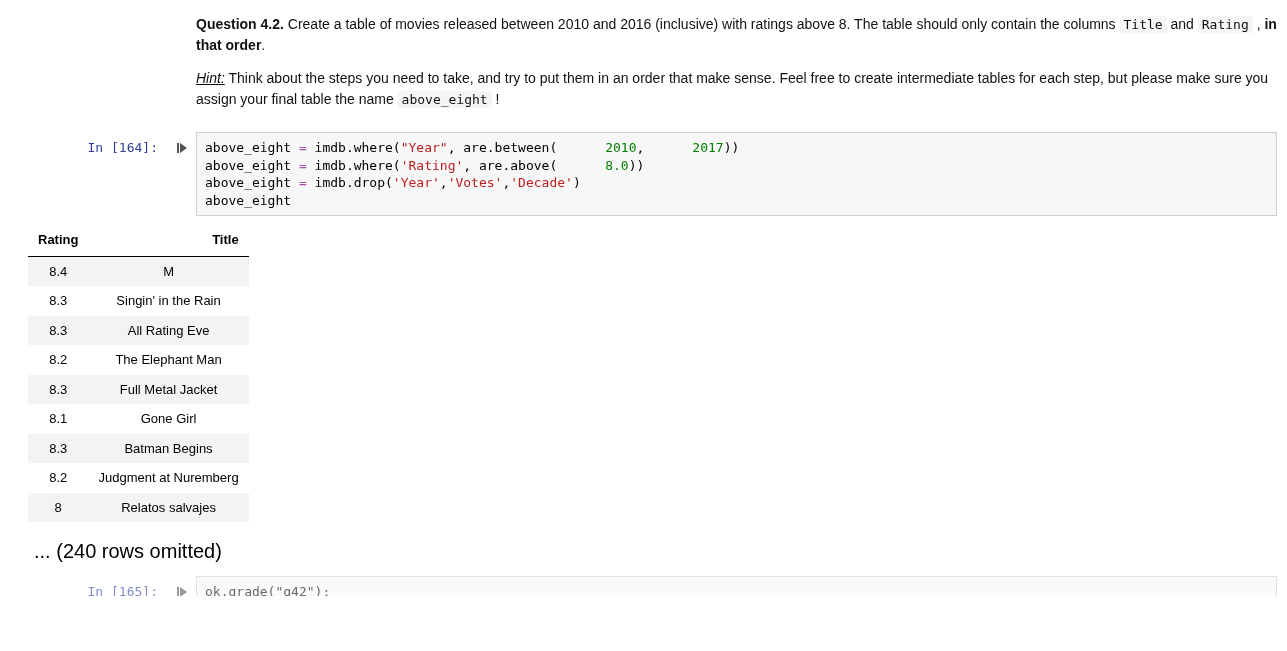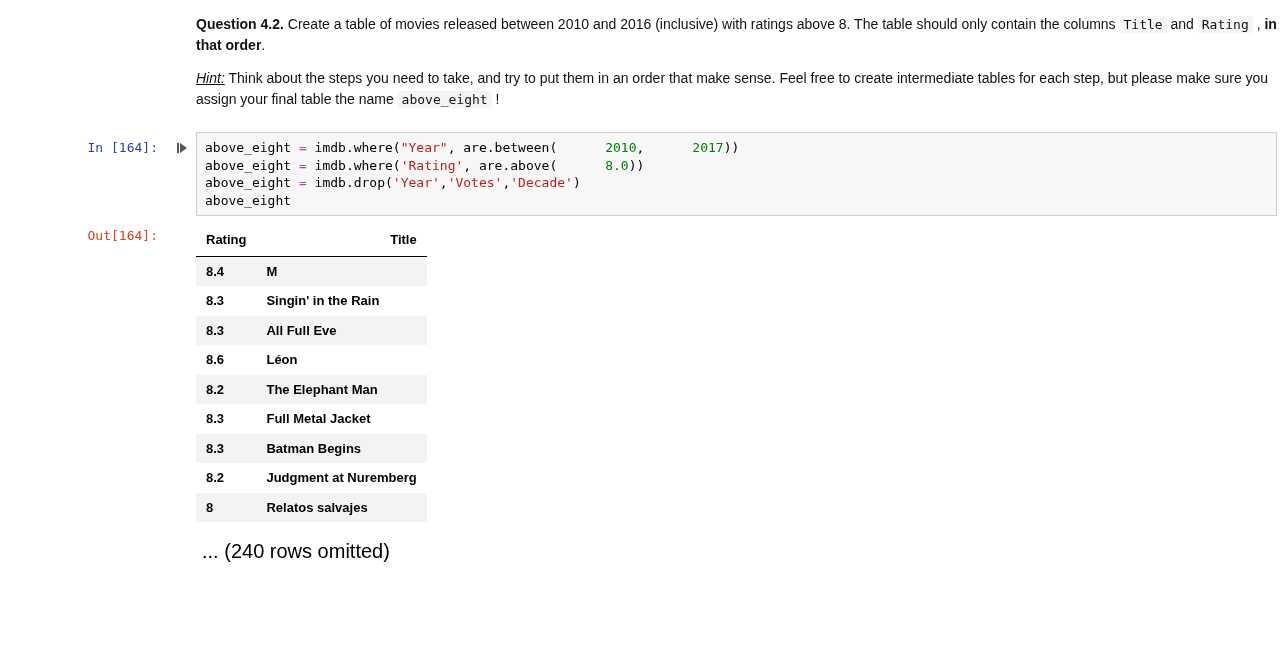--- a/index.html
+++ b/index.html
@@ -64,23 +64,22 @@
     font-size: 13px;
     color: #000;
   }
   .output-table thead th {
     text-align: right;
     font-weight: bold;
     padding: 6px 10px;
     border-bottom: 1px solid #000;
   }
   .output-table tbody td {
-    text-align: left;
+    text-align: center;
     padding: 5px 10px;
-    font-weight: bold;
   }
   .output-table tbody tr:nth-child(odd) { background: #f3f3f3; }
   .omitted { padding: 14px 6px 6px 6px; font-size: 20px; }
   .md-cell .prompt, .md-cell .run-glyph { visibility: hidden; }
   .out-cell .run-glyph { visibility: hidden; }
 </style>
 </head>
 <body>
 
 <div class="notebook">
@@ -108,67 +107,78 @@
     </div>
     <div class="content">
       <div class="code-box"><span class="tok-var">above_eight </span><span class="tok-op">=</span><span> imdb.where(</span><span class="tok-str">"Year"</span><span>, are.between(</span><span class="tok-num">2010</span><span>,</span><span class="tok-num">2017</span><span>))</span>
 <span class="tok-var">above_eight </span><span class="tok-op">=</span><span> imdb.where(</span><span class="tok-str">'Rating'</span><span>, are.above(</span><span class="tok-num">8.0</span><span>))</span>
 <span class="tok-var">above_eight </span><span class="tok-op">=</span><span> imdb.drop(</span><span class="tok-str">'Year'</span><span>,</span><span class="tok-str">'Votes'</span><span>,</span><span class="tok-str">'Decade'</span><span>)</span>
 <span>above_eight</span></div>
     </div>
   </div>
 
   <div class="cell out-cell">
-    <div class="prompt out-prompt">Out[164]:</div>
     <div class="run-glyph"></div>
     <div class="content">
       <table class="output-table">
         <thead>
           <tr>
             <th>Rating</th>
             <th>Title</th>
           </tr>
         </thead>
         <tbody>
           <tr>
               <td>8.4</td>
               <td>M</td>
             </tr>
           <tr>
               <td>8.3</td>
               <td>Singin' in the Rain</td>
             </tr>
           <tr>
               <td>8.3</td>
-              <td>All Full Eve</td>
-            </tr>
-          <tr>
-              <td>8.6</td>
-              <td>Léon</td>
+              <td>All Rating Eve</td>
             </tr>
           <tr>
               <td>8.2</td>
               <td>The Elephant Man</td>
             </tr>
           <tr>
               <td>8.3</td>
               <td>Full Metal Jacket</td>
+            </tr>
+          <tr>
+              <td>8.1</td>
+              <td>Gone Girl</td>
             </tr>
           <tr>
               <td>8.3</td>
               <td>Batman Begins</td>
             </tr>
           <tr>
               <td>8.2</td>
               <td>Judgment at Nuremberg</td>
             </tr>
           <tr>
               <td>8</td>
               <td>Relatos salvajes</td>
             </tr>
         </tbody>
       </table>
       <div class="omitted">... (240 rows omitted)</div>
     </div>
   </div>
 
+  <div class="cell" style="opacity:0.6; overflow:hidden; max-height:20px;">
+    <div class="prompt in-prompt">In [165]:</div>
+    <div class="run-glyph">
+      <svg viewBox="0 0 10 10">
+          <rect x="0" y="0" width="2" height="10" fill="#555"></rect>
+          <polygon points="3,0 10,5 3,10" fill="#555"></polygon>
+        </svg>
+    </div>
+    <div class="content">
+      <div class="code-box"><span>ok.grade("q42");</span></div>
+    </div>
+  </div>
 
 </div>
 
 </body></html>

